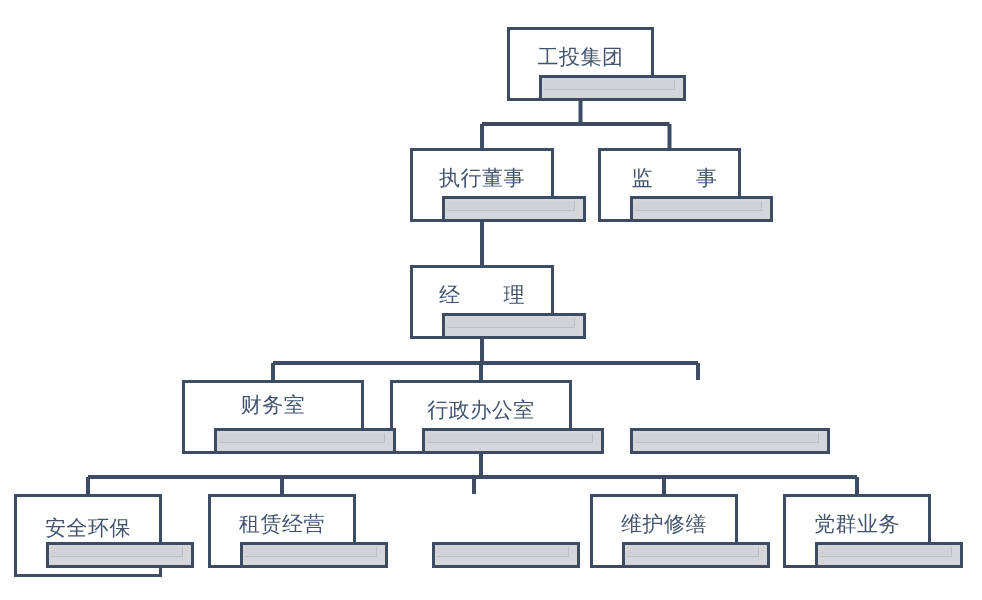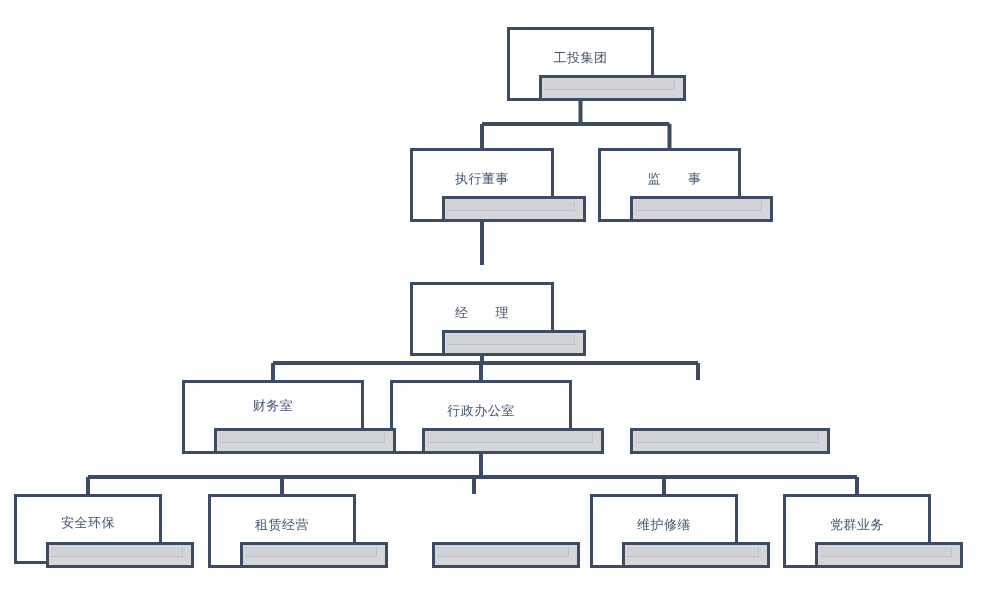--- a/index.html
+++ b/index.html
@@ -37,21 +37,21 @@
     top: 0;
     box-sizing: border-box;
     border: 3px solid #3d4c63;
     background: #ffffff;
     display: flex;
     align-items: center;
     justify-content: center;
   }
   .node-label {
     color: #41536e;
-    font-size: 13px;
+    font-size: 21px;
     line-height: 1;
     white-space: pre;
     letter-spacing: 0.5px;
     text-align: center;
     font-family: "DejaVu Sans", "Liberation Sans", sans-serif;
   }
   .node-bar {
     position: absolute;
     box-sizing: border-box;
     border: 3px solid #3d4c63;
@@ -114,21 +114,21 @@
         </div>
       </div>
       <div class="node" style="left: 598px; top: 148px; width: 175px; height: 122px;">
         <div class="node-box" style="width: 143px; height: 74px; padding-left: 10px;">
           <div class="node-label" style="margin-bottom: 14px;">监　　事</div>
         </div>
         <div class="node-bar" style="left: 32px; top: 48px; width: 143px; height: 26px;">
           <div class="node-bar-inner"></div>
         </div>
       </div>
-      <div class="node" style="left: 410px; top: 282px; width: 176px; height: 122px;">
+      <div class="node" style="left: 410px; top: 265px; width: 176px; height: 122px;">
         <div class="node-box" style="width: 144px; height: 74px;">
           <div class="node-label" style="margin-bottom: 14px;">经　　理</div>
         </div>
         <div class="node-bar" style="left: 32px; top: 48px; width: 144px; height: 26px;">
           <div class="node-bar-inner"></div>
         </div>
       </div>
       <div class="node" style="left: 182px; top: 380px; width: 214px; height: 122px;">
         <div class="node-box" style="width: 182px; height: 74px;">
           <div class="node-label" style="margin-bottom: 24px;">财务室</div>
@@ -144,21 +144,21 @@
         <div class="node-bar" style="left: 32px; top: 48px; width: 182px; height: 26px;">
           <div class="node-bar-inner"></div>
         </div>
       </div>
       <div class="node" style="left: 598px; top: 380px; width: 232px; height: 122px;">
         <div class="node-bar" style="left: 32px; top: 48px; width: 200px; height: 26px;">
           <div class="node-bar-inner"></div>
         </div>
       </div>
       <div class="node" style="left: 14px; top: 494px; width: 180px; height: 122px;">
-        <div class="node-box" style="width: 148px; height: 70px;">
+        <div class="node-box" style="width: 148px; height: 83px;">
           <div class="node-label" style="margin-bottom: 14px;">安全环保</div>
         </div>
         <div class="node-bar" style="left: 32px; top: 48px; width: 148px; height: 26px;">
           <div class="node-bar-inner"></div>
         </div>
       </div>
       <div class="node" style="left: 208px; top: 494px; width: 180px; height: 122px;">
         <div class="node-box" style="width: 148px; height: 74px;">
           <div class="node-label" style="margin-bottom: 14px;">租赁经营</div>
         </div>

